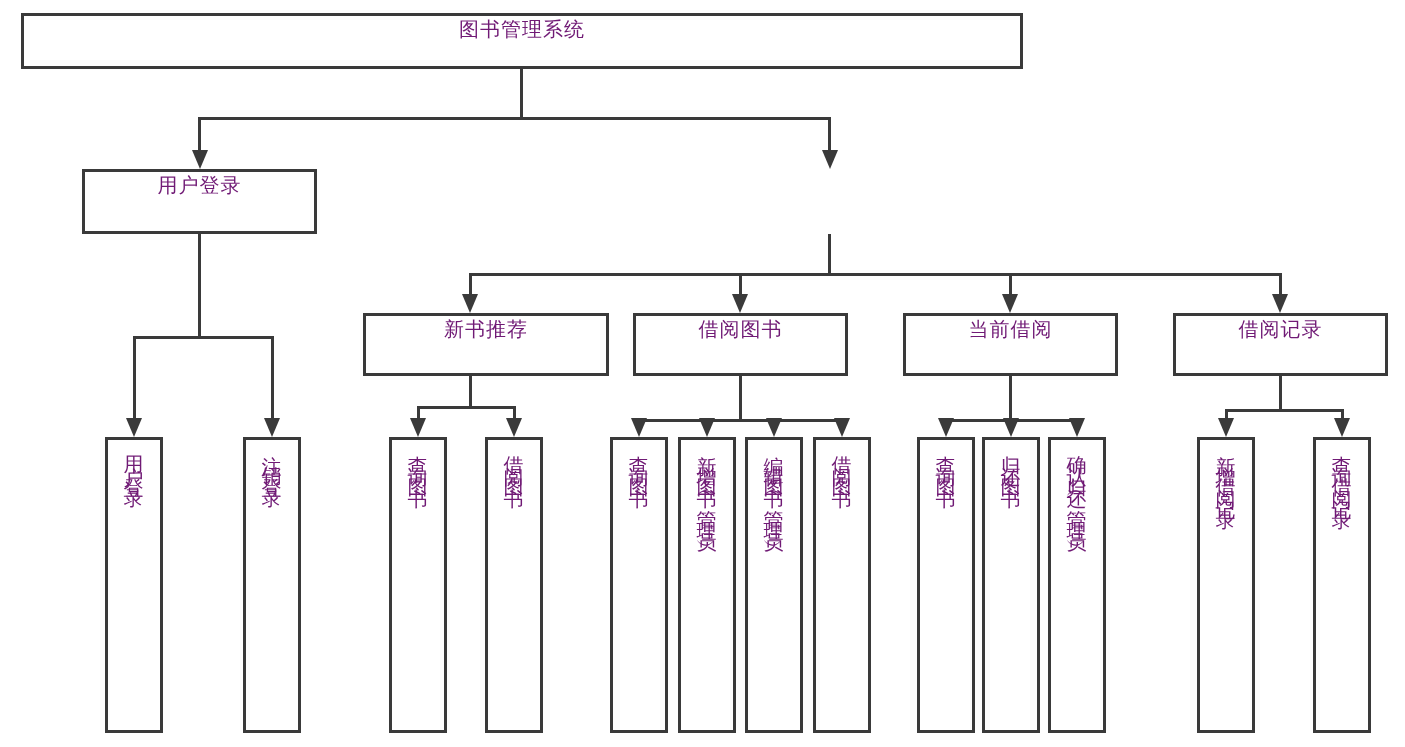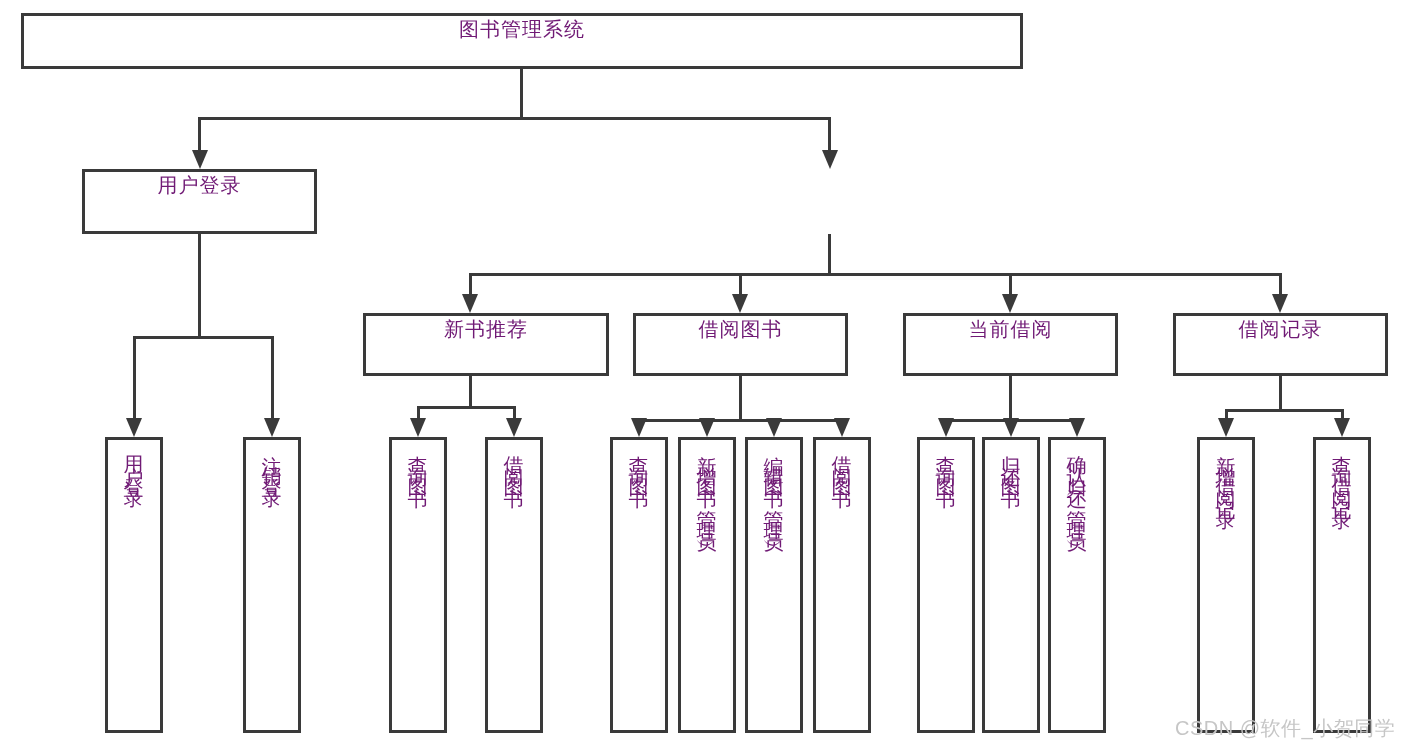--- a/index.html
+++ b/index.html
@@ -146,15 +146,14 @@
   <div class="arrow" style="left:1003px;top:418px"></div>
   <div class="arrow" style="left:1069px;top:418px"></div>
 
   <div class="vl" style="left:1279px;top:376px;height:35px"></div>
   <div class="hl" style="left:1225px;top:409px;width:119px"></div>
   <div class="vl" style="left:1225px;top:409px;height:11px"></div>
   <div class="vl" style="left:1341px;top:409px;height:11px"></div>
   <div class="arrow" style="left:1218px;top:418px"></div>
   <div class="arrow" style="left:1334px;top:418px"></div>
 
-  <div class="watermark">CSDN @软件_小贺同学</div>
 
 </div>
 
 </body></html>

